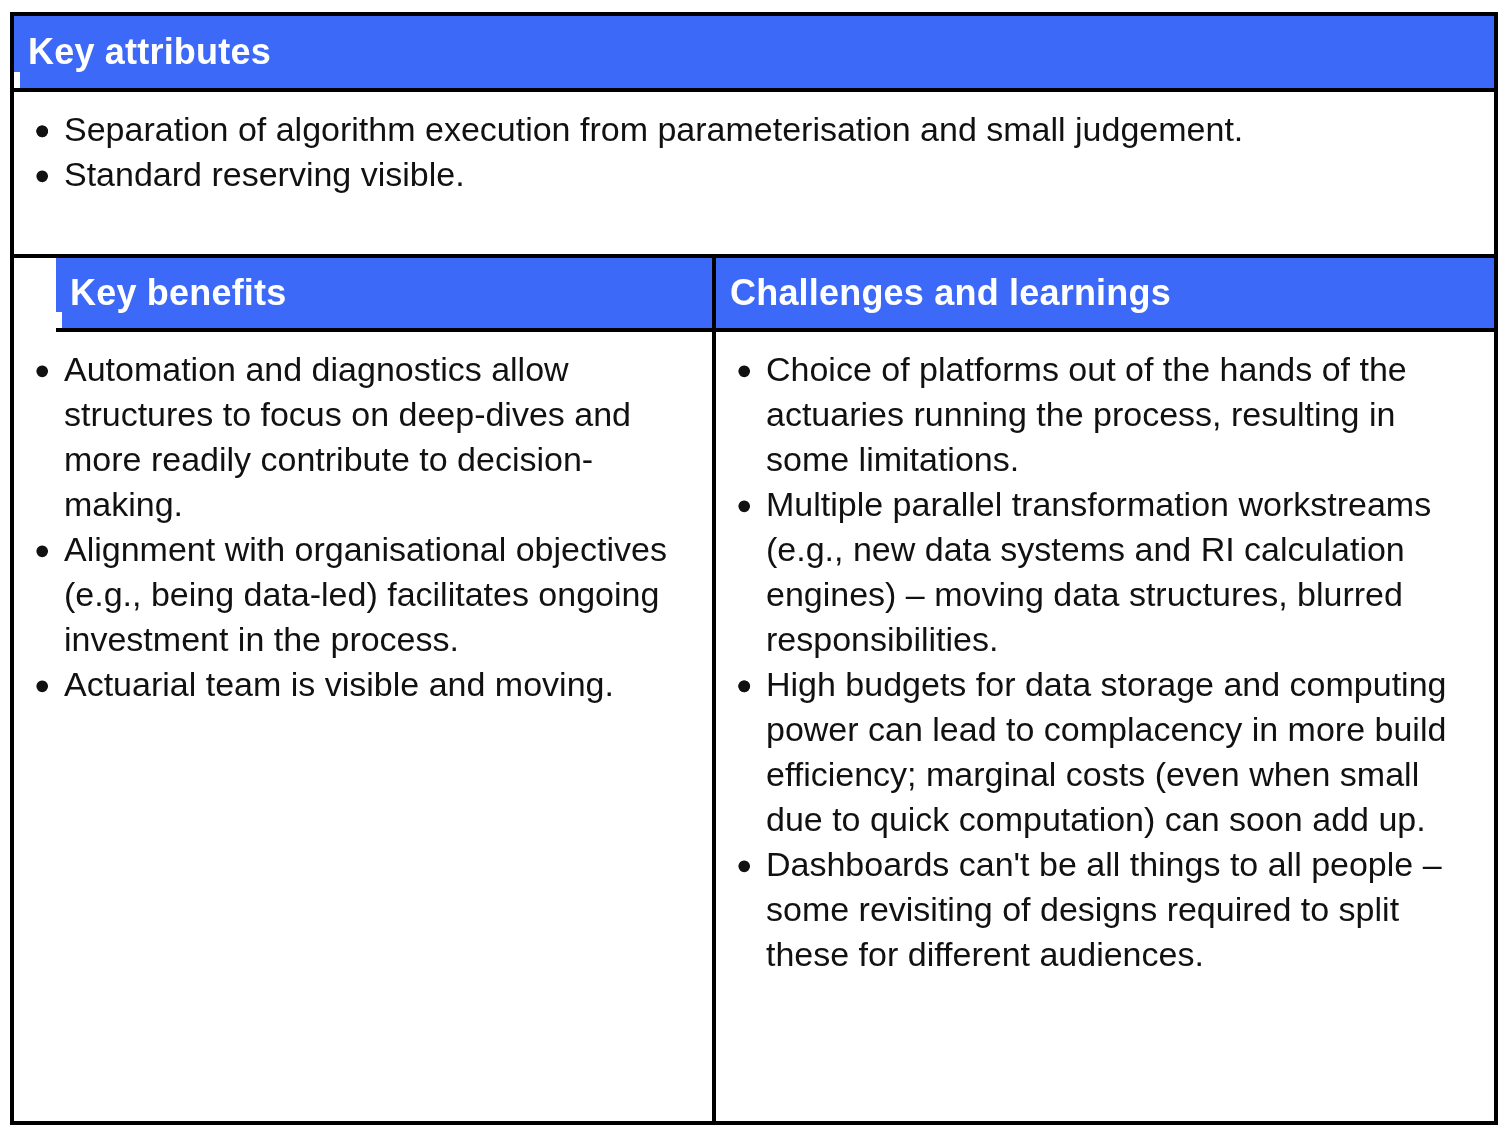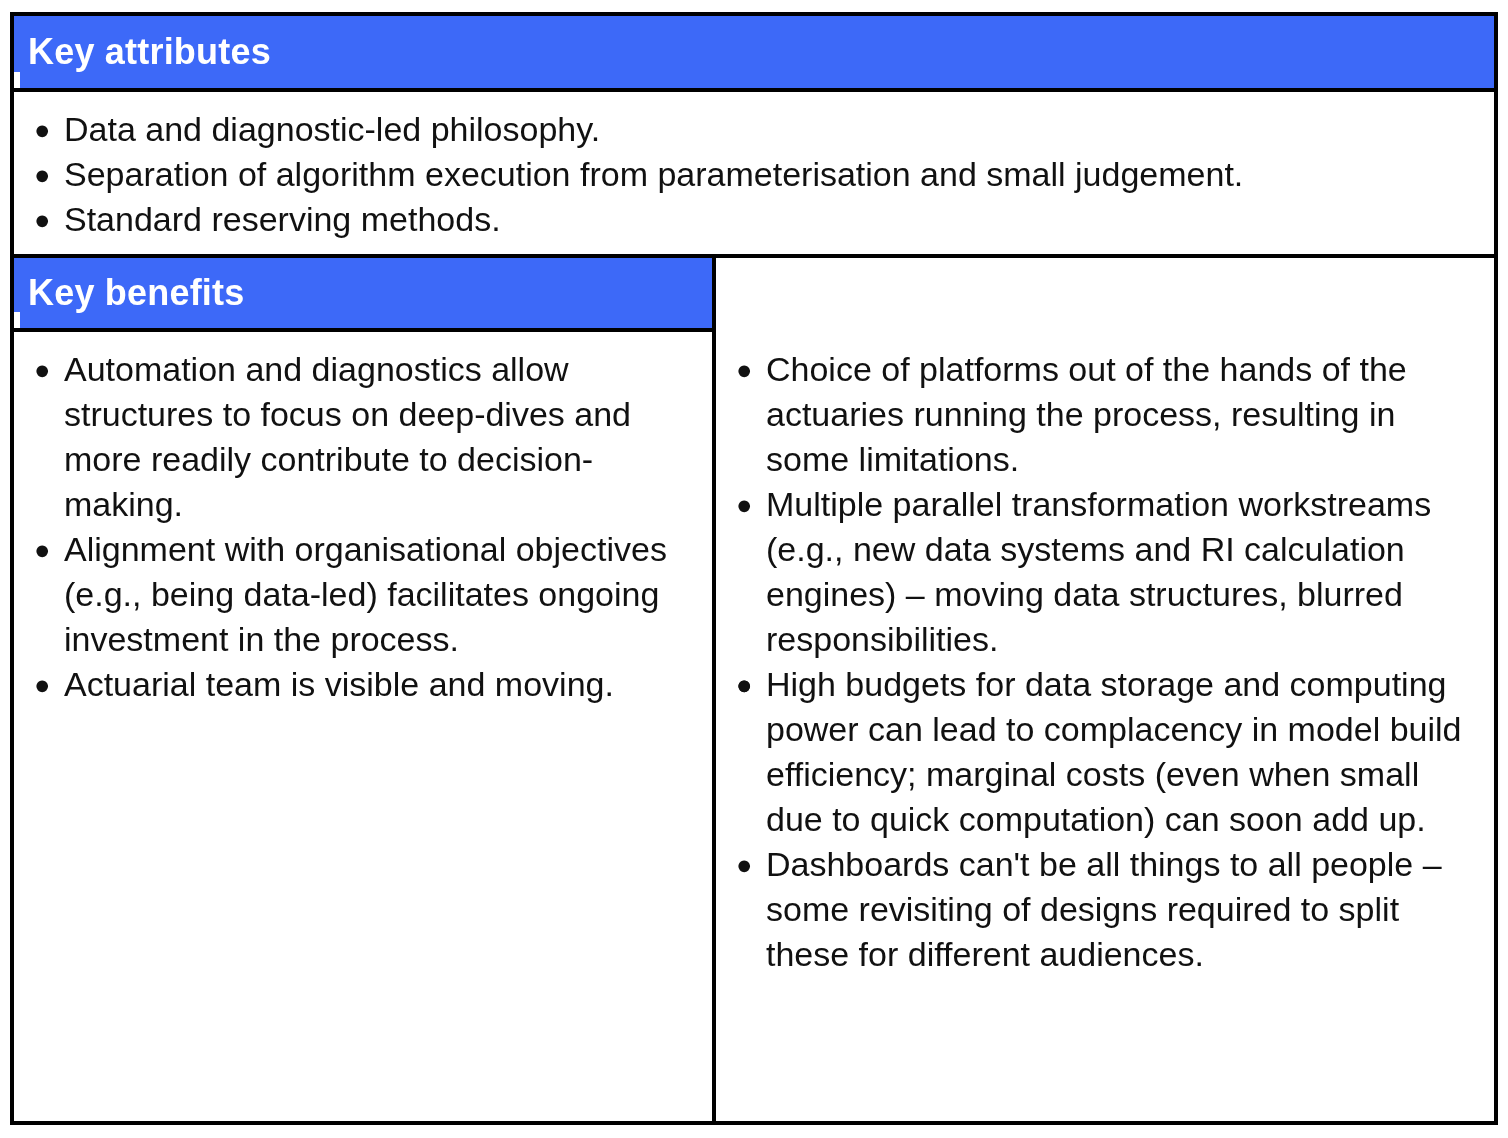--- a/index.html
+++ b/index.html
@@ -28,21 +28,21 @@
     padding-left:14px;
     font-size:36px;font-weight:700;
     letter-spacing:0.2px;
     position:relative;
   }
   .hdr.notched::after{
     content:"";position:absolute;left:0;bottom:0;width:6px;height:16px;background:#fff;
   }
   .c-attr-h{grid-area:1/1/2/3;border-bottom:4px solid var(--border);}
   .c-attr-b{grid-area:2/1/3/3;border-bottom:4px solid var(--border);}
-  .c-ben-h {grid-area:3/1/4/2;border-right:4px solid var(--border);border-bottom:4px solid var(--border);}
+  .c-ben-h {grid-area:3/1/4/2;border-right:4px solid var(--border);border-bottom:4px solid var(--border);margin-left:42px;}
   .c-cha-h {grid-area:3/2/4/3;border-bottom:4px solid var(--border);}
   .c-ben-b {grid-area:4/1/5/2;border-right:4px solid var(--border);}
   .c-cha-b {grid-area:4/2/5/3;}
   .body-cell{padding:15px 10px 8px 14px;}
   ul.blist{list-style:none;color:var(--body-text);font-size:34px;line-height:45px;}
   ul.blist li{position:relative;padding-left:36px;}
   .bullet{
     position:absolute;left:6px;top:0;
     font-size:0.8em;line-height:45px;
     color:var(--body-text);
@@ -56,39 +56,41 @@
 
     <div class="cell hdr notched c-attr-h">
       <span>Key attributes</span>
     </div>
 
     <div class="cell body-cell c-attr-b">
       <ul class="blist">
 
           <li>
             <span class="bullet">●</span>
-            <span>Data and diagnostic-led philosophy.</span>
           </li>
 
           <li>
             <span class="bullet">●</span>
             <span>Separation of algorithm execution from parameterisation and small judgement.</span>
           </li>
 
           <li>
             <span class="bullet">●</span>
-            <span>Standard reserving methods.</span>
+            <span>Standard reserving visible.</span>
           </li>
         </ul>
     </div>
 
     <div class="cell hdr notched c-ben-h">
       <span>Key benefits</span>
     </div>
 
+    <div class="cell hdr c-cha-h">
+      <span>Challenges and learnings</span>
+    </div>
 
     <div class="cell body-cell c-ben-b">
       <ul class="blist">
 
           <li>
             <span class="bullet">●</span>
             <span>Automation and diagnostics allow structures to focus on deep-dives and more readily contribute to decision-making.</span>
           </li>
 
           <li>
@@ -115,21 +117,21 @@
             <span class="bullet">●</span>
             <span>Multiple parallel transformation workstreams (e.g., new data systems and RI calculation engines) – moving data structures, blurred responsibilities.</span>
           </li>
 
           <li>
             <span class="bullet">●</span>
           </li>
 
           <li>
             <span class="bullet">●</span>
-            <span>High budgets for data storage and computing power can lead to complacency in model build efficiency; marginal costs (even when small due to quick computation) can soon add up.</span>
+            <span>High budgets for data storage and computing power can lead to complacency in more build efficiency; marginal costs (even when small due to quick computation) can soon add up.</span>
           </li>
 
           <li>
             <span class="bullet">●</span>
             <span>Dashboards can't be all things to all people – some revisiting of designs required to split these for different audiences.</span>
           </li>
         </ul>
     </div>
 
   </div>

